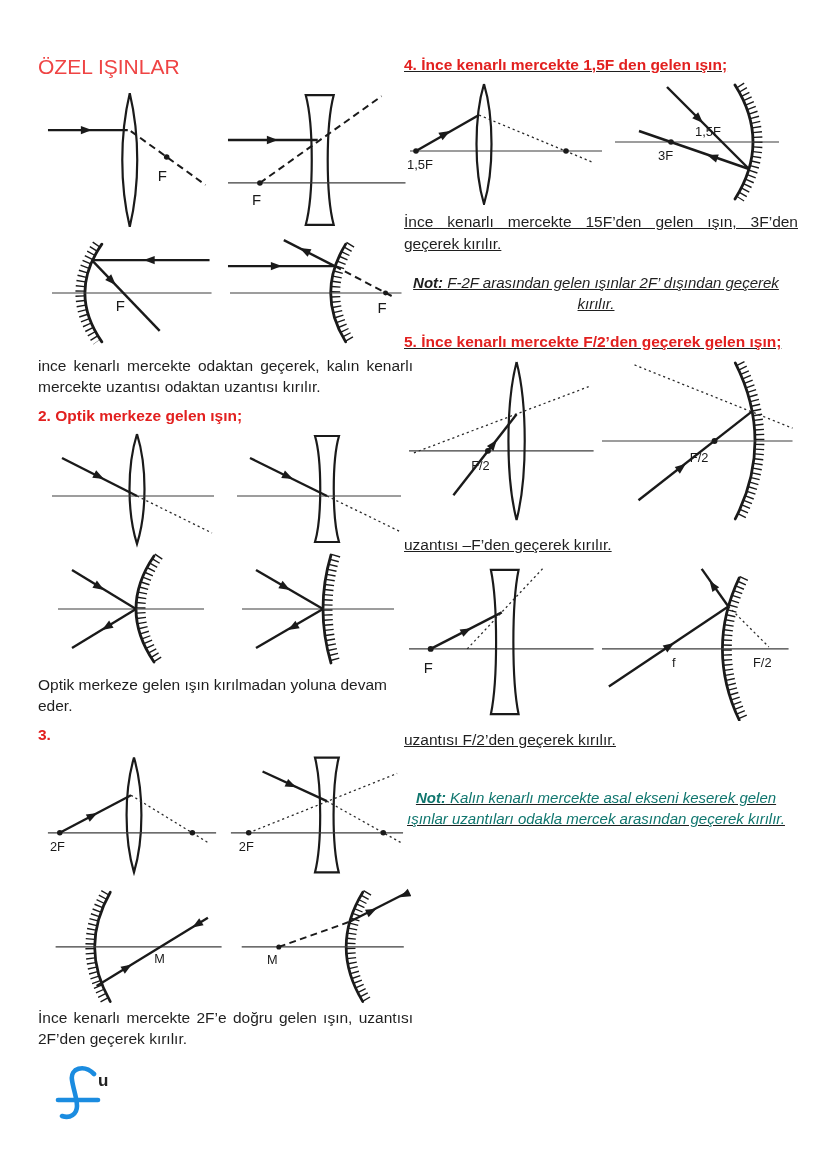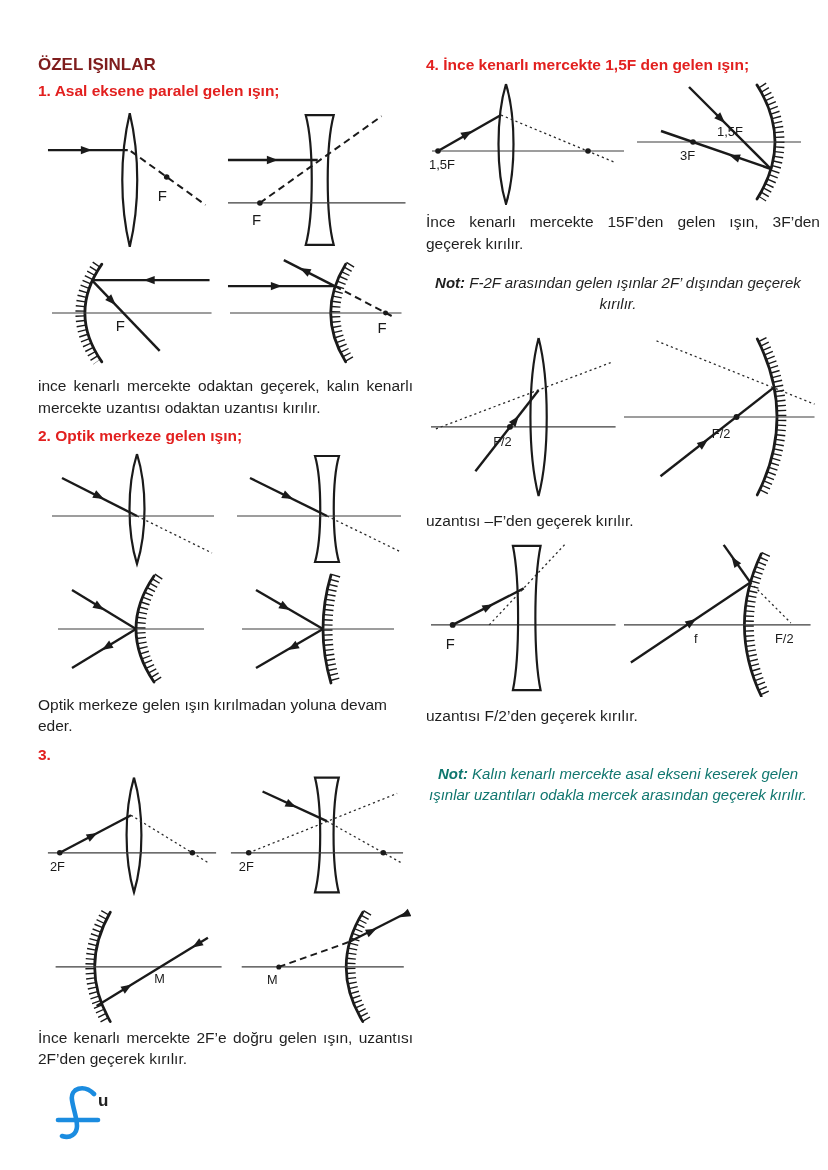--- a/index.html
+++ b/index.html
@@ -1,21 +1,21 @@
 <!DOCTYPE html>
 <html><head>
 <meta charset="utf-8">
 <style>
   html,body{margin:0;padding:0;background:#ffffff;}
   body{width:828px;height:1170px;position:relative;font-family:"Liberation Sans",sans-serif;color:#1f1f1f;overflow:hidden;}
   .col{position:absolute;top:55px;}
   .col-left{left:38px;width:375px;}
-  .col-right{left:426px;width:394px;}
+  .col-right{left:404px;width:394px;text-decoration:underline;}
   .red-h{color:#e2201f;font-weight:bold;font-size:15.5px;line-height:1.3;margin:0 0 4px 0;}
-  .doc-title{color:#7f1d1d;font-weight:bold;font-size:17px;margin:0 0 6px 0;}
+  .doc-title{color:#ef4444;font-weight:normal;font-size:21px;margin:0 0 6px 0;}
   .cap{font-size:15.5px;line-height:1.38;margin:6px 0 8px 0;}
   .jcap{text-align:justify;}
   .note{font-size:15px;font-style:italic;text-align:center;margin:18px 10px 18px 0;line-height:1.4;}
   .note .note-label{font-weight:bold;}
   .note-red{color:#0f766e;}
   .fig-row{display:flex;justify-content:space-between;align-items:flex-start;padding:0 2px;margin:2px 0;}
   .fig-row.center{justify-content:space-around;}
   svg{display:block;}
   svg text{font-family:"Liberation Sans",sans-serif;}
   .lens{stroke:#1a1a1a;stroke-width:2.2;fill:none;}
@@ -30,21 +30,20 @@
   .lab{font-size:13px;fill:#1a1a1a;}
   .lab2{font-size:15px;fill:#1a1a1a;}
   .logo{margin:14px 0 0 16px;}
 </style>
 </head>
 <body>
 
 <div class="col col-left">
 
   <p class="doc-title">ÖZEL IŞINLAR</p>
-  <p class="red-h">1. Asal eksene paralel gelen ışın;</p>
 
   <div class="fig-row">
     <svg width="182" height="150" viewBox="0 0 182 150">
       <path class="lens" d="M90,8 C100,50 100,100 90,142 C80,100 80,50 90,8"></path>
       <line class="ray" x1="8" y1="45" x2="88" y2="45"></line>
       <polygon class="arr" points="0,0 -11,4.2 -11,-4.2" transform="translate(52,45)"></polygon>
       <line class="dsh" x1="91" y1="46" x2="166" y2="100"></line>
       <circle class="pt" cx="127" cy="72" r="2.8"></circle>
       <text class="lab2" x="118" y="96">F</text>
     </svg>
@@ -210,20 +209,21 @@
       <circle class="pt" cx="60" cy="63" r="2.8"></circle>
       <text class="lab" x="47" y="81">3F</text>
       <text class="lab" x="84" y="57">1,5F</text>
     </svg>
   </div>
 
   <p class="cap jcap">İnce kenarlı mercekte 15F’den gelen ışın, 3F’den geçerek kırılır.</p>
 
   <p class="note"><span class="note-label">Not:</span> <span>F-2F arasından gelen ışınlar 2F’ dışından geçerek kırılır.</span></p>
 
+  <p class="red-h">5. İnce kenarlı mercekte F/2’den geçerek gelen ışın;</p>
 
   <div class="fig-row">
     <svg width="195" height="168" viewBox="0 0 195 168">
       <line class="ax" x1="3" y1="95" x2="190" y2="95"></line>
       <path class="lens" d="M112,5 C123,48 123,122 112,165 C101,122 101,48 112,5"></path>
       <line class="dt" x1="8" y1="97" x2="185" y2="30"></line>
       <line class="ray" x1="48" y1="140" x2="112" y2="58"></line>
       <polygon class="arr" points="0,0 -11,4.2 -11,-4.2" transform="translate(92,84) rotate(-52)"></polygon>
       <circle class="pt" cx="83" cy="95" r="3"></circle>
       <text class="lab" x="66" y="114">F/2</text>

